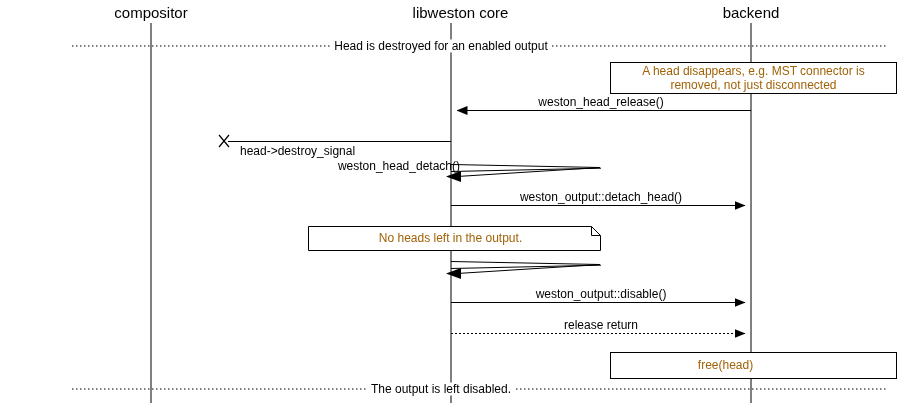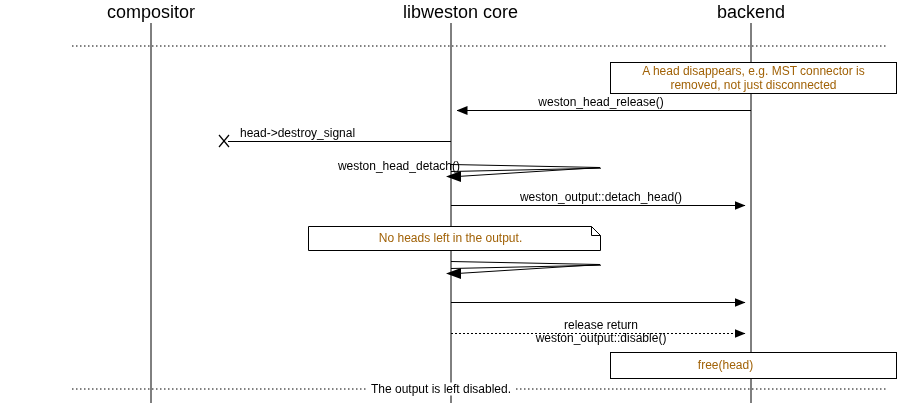--- a/index.html
+++ b/index.html
@@ -24,21 +24,21 @@
     height: 403px;
   }
   .lbl {
     position: absolute;
     font-size: 12px;
     line-height: 13px;
     color: #000000;
     white-space: pre;
   }
   .actor-name {
-    font-size: 18px;
+    font-size: 15px;
     text-align: center;
     transform: translateX(-50%);
   }
   .sep-label {
     font-size: 12px;
     background: #ffffff;
     padding: 0 3px;
     transform: translate(-50%, -50%);
     text-align: center;
     white-space: nowrap;
@@ -121,33 +121,34 @@
 
     <line x1="451" y1="333.5" x2="745" y2="333.5" stroke="#000000" stroke-width="1" stroke-dasharray="2 2" marker-end="url(#arrow-right)"></line>
 
     <rect x="610.5" y="352.5" width="286" height="26" fill="#ffffff" stroke="#000000" stroke-width="1"></rect>
   </svg>
 
   <div class="lbl actor-name" style="left:151px; top:6px;">compositor</div>
   <div class="lbl actor-name" style="left:451px; top:6px;padding-left:19px;">libweston core</div>
   <div class="lbl actor-name" style="left:751px; top:6px;">backend</div>
 
+  <div class="lbl sep-label" style="left:441px; top:46px;">Head is destroyed for an enabled output</div>
   <div class="lbl sep-label" style="left:441px; top:389px;">The output is left disabled.</div>
 
   <div class="note-text" style="left:610px; top:64px; width:287px;">A head disappears, e.g. MST connector is
 removed, not just disconnected</div>
   <div class="note-text" style="left:308px; top:231px; width:285px;">No heads left in the output.</div>
   <div class="note-text" style="left:610px; top:358px; width:231px;">free(head)</div>
 
   <div class="lbl msg-label centered" style="left:601px; top:96px;">weston_head_release()</div>
 
-  <div class="lbl msg-label" style="left:228px; top:127px;padding-left:12px;">head-&gt;destroy_signal</div>
+  <div class="lbl msg-label" style="left:228px; top:145px;padding-left:12px;">head-&gt;destroy_signal</div>
 
   <div class="lbl msg-label right-anchored" style="left:460px; top:160px;">weston_head_detach()</div>
 
   <div class="lbl msg-label centered" style="left:601px; top:191px;">weston_output::detach_head()</div>
 
 
-  <div class="lbl msg-label centered" style="left:601px; top:288px;margin-top:44px;">weston_output::disable()</div>
+  <div class="lbl msg-label centered" style="left:601px; top:288px;">weston_output::disable()</div>
 
   <div class="lbl msg-label centered" style="left:601px; top:319px;">release return</div>
 
 </div>
 
 </body></html>

